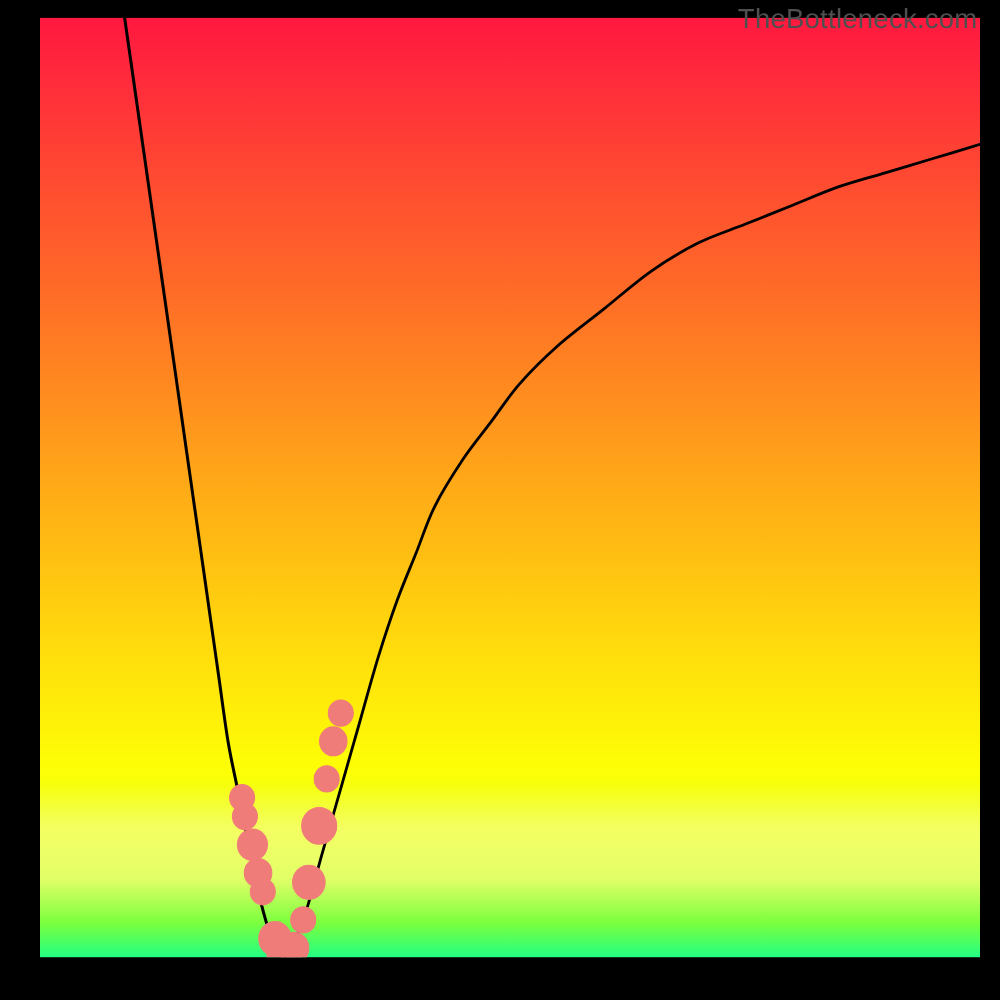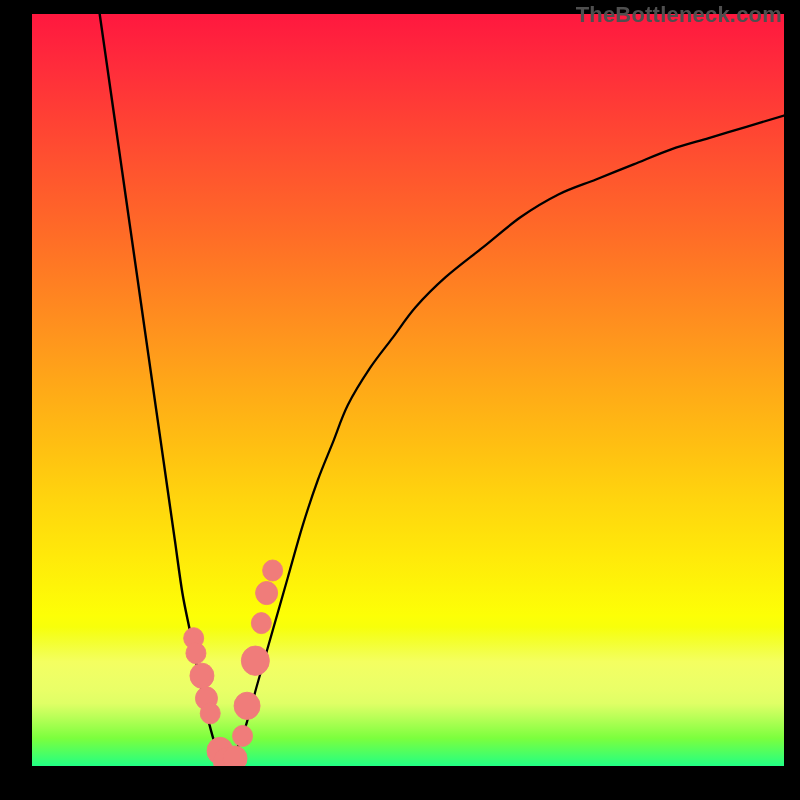--- a/index.html
+++ b/index.html
@@ -1,19 +1,19 @@
 <!DOCTYPE html>
 <html><head>
   <meta charset="utf-8">
   <style>
     *{margin:0;padding:0;box-sizing:border-box}
     html,body{width:800px;height:800px;overflow:hidden;background:#000;font-family:Arial,Helvetica,sans-serif}
     .board{position:relative;width:800px;height:800px;background:#000}
     .plot{position:absolute;left:32px;top:14px;width:752px;height:752px;overflow:hidden}
-    .watermark{position:absolute;top:2px;right:18px;color:#4f4f4f;font-size:22px;font-weight:700;letter-spacing:.2px}
+    .watermark{position:absolute;top:2px;right:18px;color:#4f4f4f;font-size:22px;font-weight:400;letter-spacing:.2px}
   </style>
 </head>
 <body>
 
 <div class="board">
   <div class="plot">
     <svg width="752" height="752" viewBox="0 0 100 100" preserveAspectRatio="none">
       <defs>
         <linearGradient id="bg" x1="0" y1="0" x2="0" y2="1">
           <stop id="g0" offset="0" stop-color="#FF183F"></stop>

